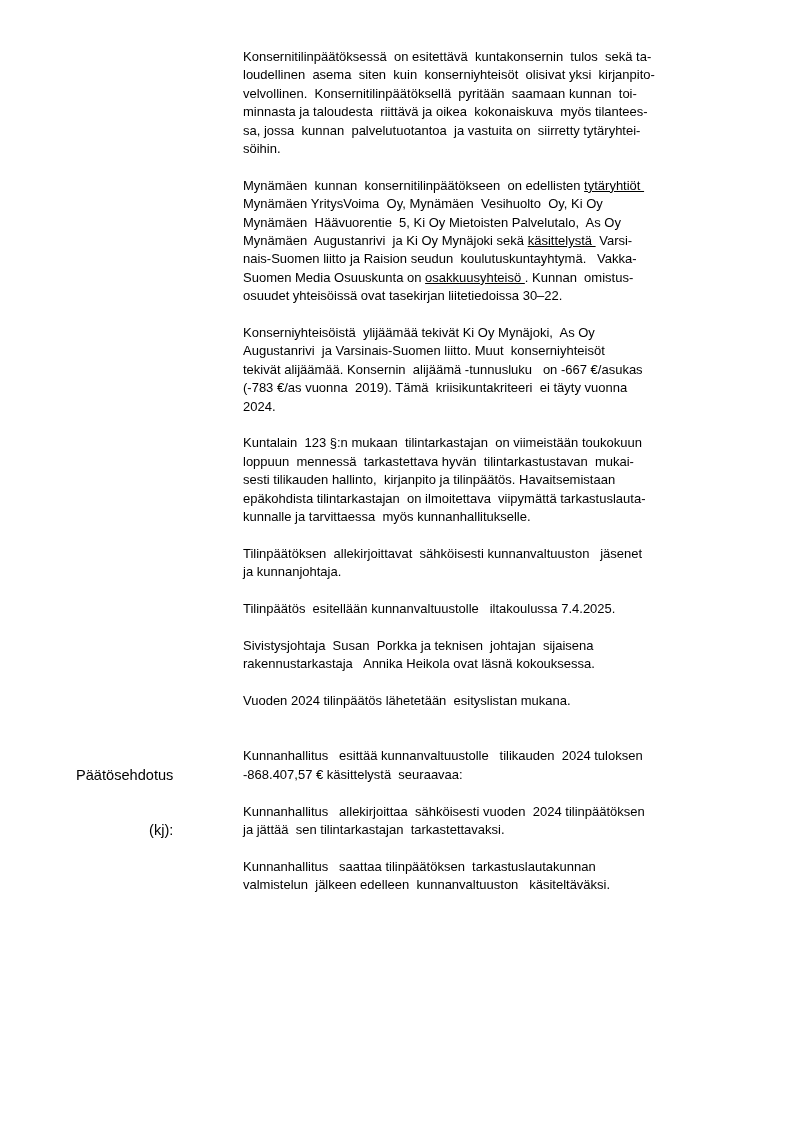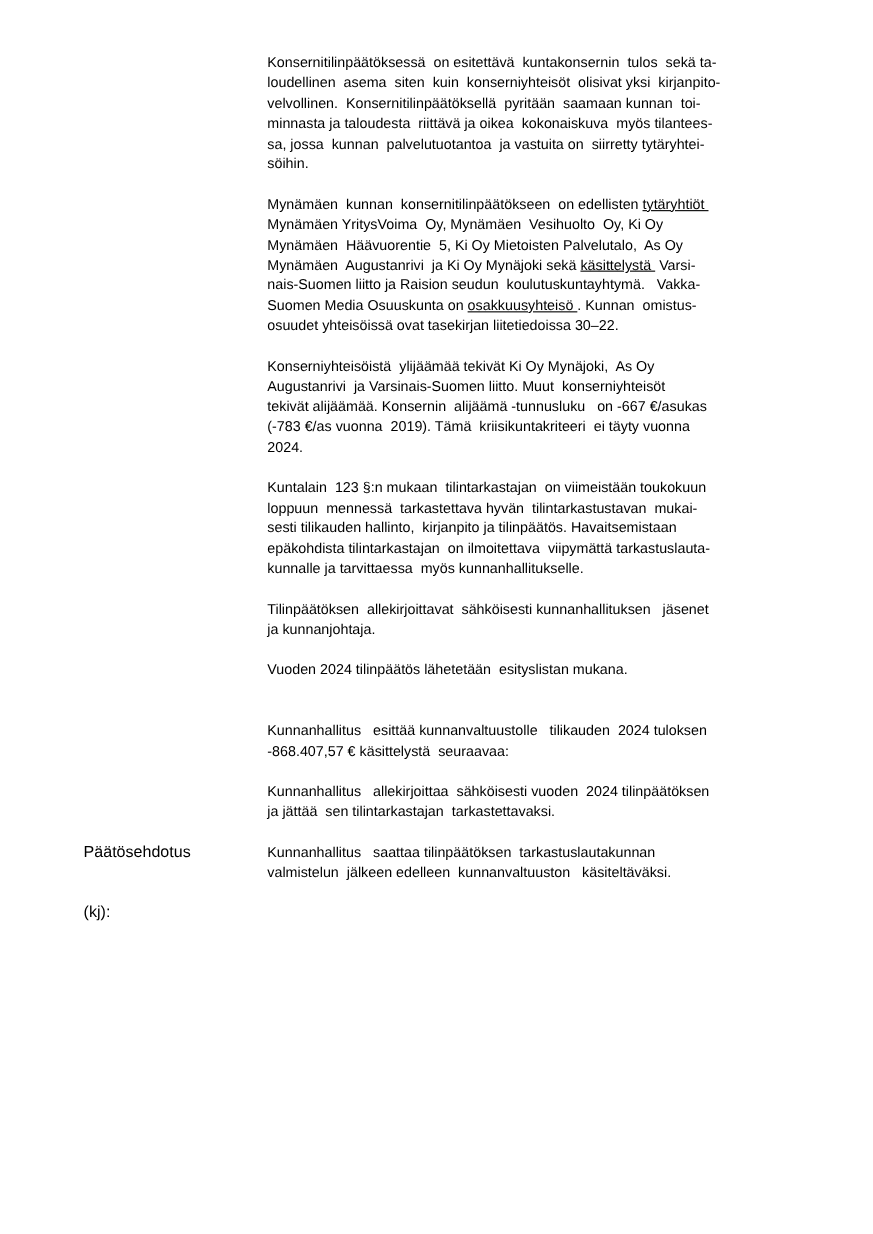--- a/index.html
+++ b/index.html
@@ -17,20 +17,21 @@
     inset: 0;
     background: #ffffff;
   }
   .label-col {
     position: absolute;
     left: 76px;
     top: 729px;
     font-size: 14.6px;
     line-height: 18.4px;
     white-space: pre;
+    text-align: right;
   }
   .body-col {
     position: absolute;
     left: 243px;
     top: 48px;
     width: 540px;
     font-size: 13px;
     line-height: 18.4px;
     white-space: pre;
   }
@@ -67,19 +68,20 @@
 nais-Suomen liitto ja Raision seudun  koulutuskuntayhtymä.   Vakka-
 Suomen Media Osuuskunta on </span><span class="u">osakkuusyhteisö </span><span>. Kunnan  omistus-
 osuudet yhteisöissä ovat tasekirjan liitetiedoissa 30–22.</span></p><p class="para"><span>Konserniyhteisöistä  ylijäämää tekivät Ki Oy Mynäjoki,  As Oy
 Augustanrivi  ja Varsinais-Suomen liitto. Muut  konserniyhteisöt
 tekivät alijäämää. Konsernin  alijäämä -tunnusluku   on -667 €/asukas
 (-783 €/as vuonna  2019). Tämä  kriisikuntakriteeri  ei täyty vuonna
 2024.</span></p><p class="para"><span>Kuntalain  123 §:n mukaan  tilintarkastajan  on viimeistään toukokuun
 loppuun  mennessä  tarkastettava hyvän  tilintarkastustavan  mukai-
 sesti tilikauden hallinto,  kirjanpito ja tilinpäätös. Havaitsemistaan
 epäkohdista tilintarkastajan  on ilmoitettava  viipymättä tarkastuslauta-
-kunnalle ja tarvittaessa  myös kunnanhallitukselle.</span></p><p class="para"><span>Tilinpäätöksen  allekirjoittavat  sähköisesti kunnanhallituksen   jäsenet
-ja kunnanjohtaja.</span></p><p class="para"><span>Vuoden 2024 tilinpäätös lähetetään  esityslistan mukana.</span></p><p class="para extra-top"><span>Kunnanhallitus   esittää kunnanvaltuustolle   tilikauden  2024 tuloksen
+kunnalle ja tarvittaessa  myös kunnanhallitukselle.</span></p><p class="para"><span>Tilinpäätöksen  allekirjoittavat  sähköisesti kunnanvaltuuston   jäsenet
+ja kunnanjohtaja.</span></p><p class="para"><span>Tilinpäätös  esitellään kunnanvaltuustolle   iltakoulussa 7.4.2025.</span></p><p class="para"><span>Sivistysjohtaja  Susan  Porkka ja teknisen  johtajan  sijaisena
+rakennustarkastaja   Annika Heikola ovat läsnä kokouksessa.</span></p><p class="para"><span>Vuoden 2024 tilinpäätös lähetetään  esityslistan mukana.</span></p><p class="para extra-top"><span>Kunnanhallitus   esittää kunnanvaltuustolle   tilikauden  2024 tuloksen
 -868.407,57 € käsittelystä  seuraavaa:</span></p><p class="para"><span>Kunnanhallitus   allekirjoittaa  sähköisesti vuoden  2024 tilinpäätöksen
 ja jättää  sen tilintarkastajan  tarkastettavaksi.</span></p><p class="para"><span>Kunnanhallitus   saattaa tilinpäätöksen  tarkastuslautakunnan
 valmistelun  jälkeen edelleen  kunnanvaltuuston   käsiteltäväksi.</span></p></div>
 
 </div>
 
 </body></html>

